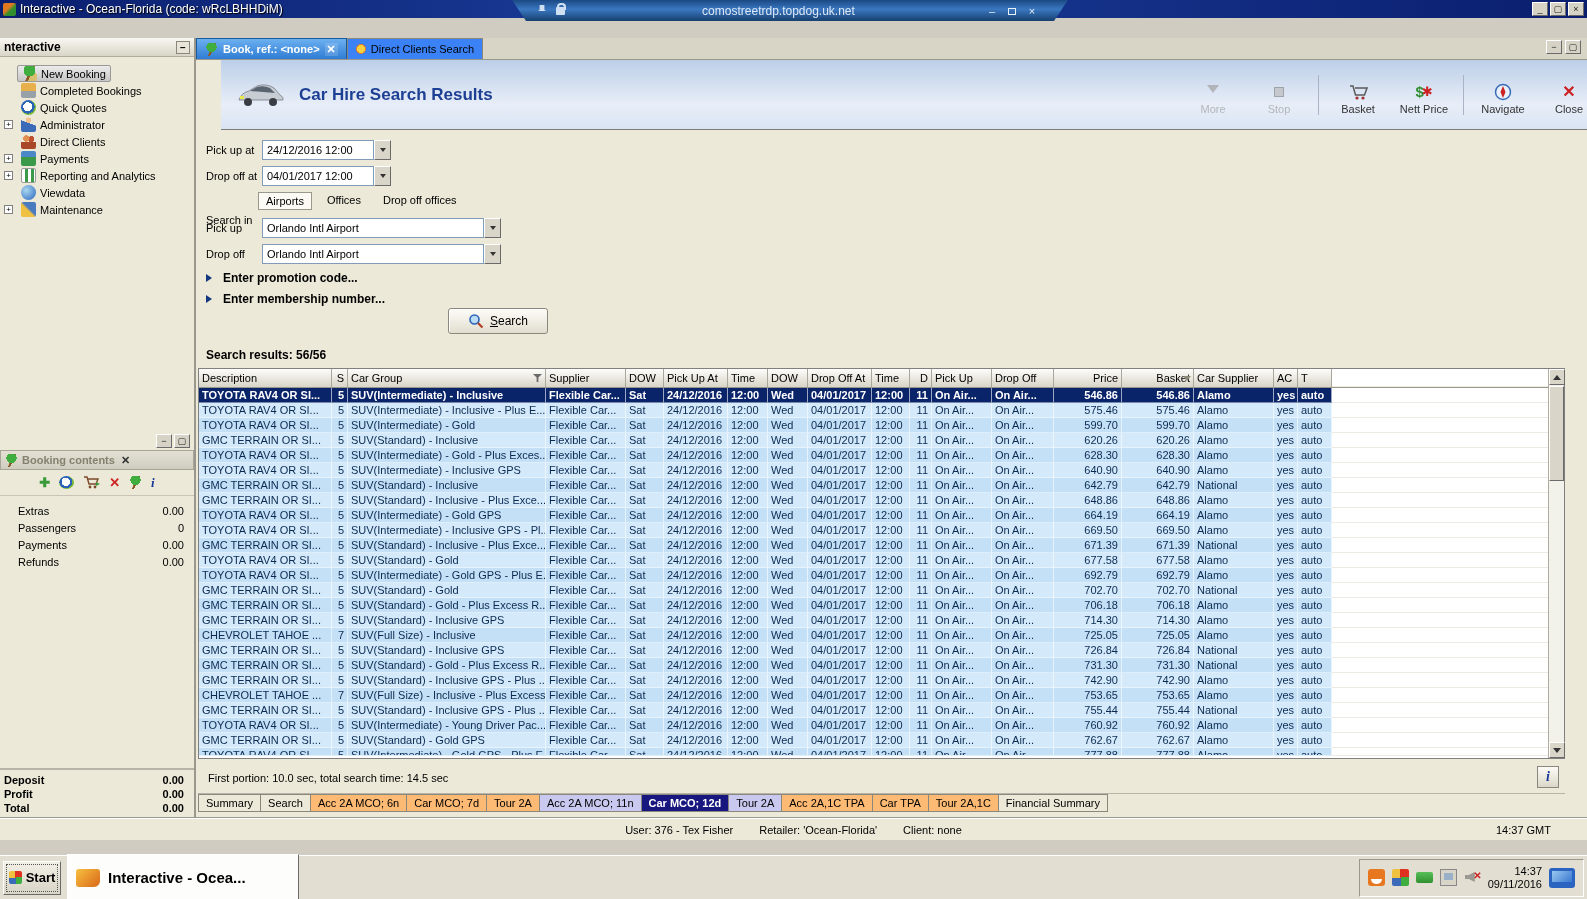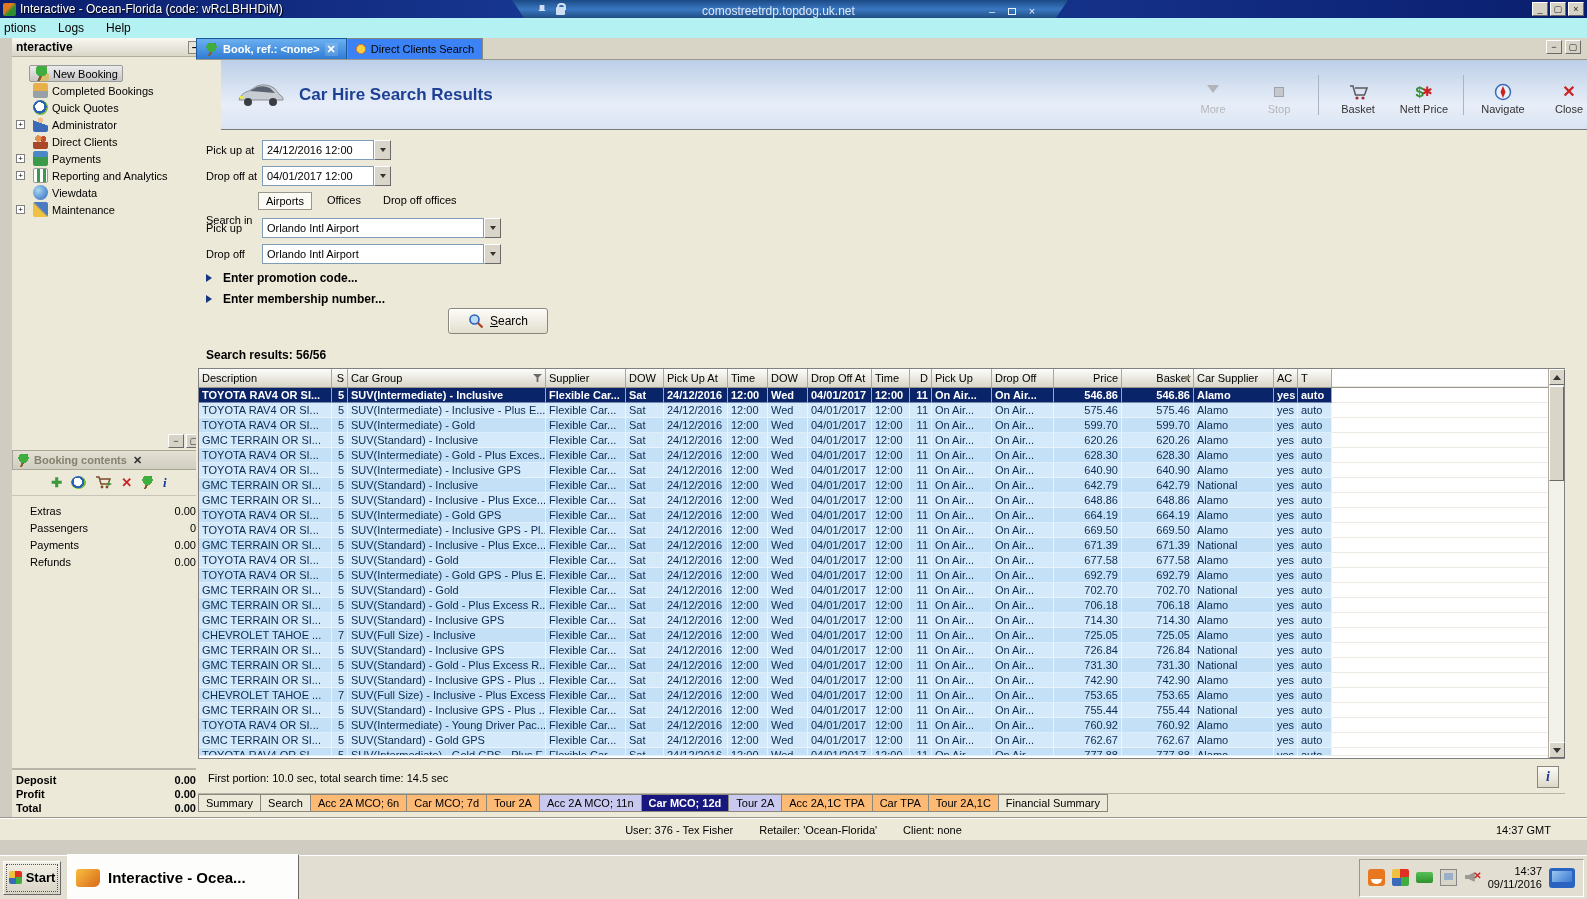--- a/index.html
+++ b/index.html
@@ -28,21 +28,21 @@
     border:2px solid #cfe0f2; border-bottom:none; border-radius:4px 4px 0 0; }
   .rdp-addr { flex:1; text-align:center; font-size:12px; }
   .rdp-btn { width:20px; text-align:center; color:#e8f0fa; font-size:11px; }
   .rst { display:inline-block; width:8px; height:7px; border:1px solid #e8f0fa; position:relative; }
 
   
   .menubar { position:absolute; left:0; top:18px; width:100%; height:20px; background:#b4f1f2;
     display:flex; align-items:center; gap:22px; padding-left:4px; font-size:12px; }
 
   
-  .sidebar { position:absolute; left:12px; top:38px; width:196px; height:780px; background:#ece9d8; border-right:2px solid #9a988c; }
+  .sidebar { position:absolute; left:0; top:38px; width:196px; height:780px; background:#ece9d8; border-right:2px solid #9a988c; }
   .side-head { height:19px; background:linear-gradient(180deg,#f8f7f1,#d9d6c8); border-bottom:1px solid #b0ada0;
     display:flex; align-items:center; padding:0 4px; font-weight:bold; font-size:12px; }
   .collapse-btn { margin-left:auto; width:14px; height:13px; background:#e8e5d8; border:1px solid #8a887c;
     text-align:center; line-height:11px; font-size:10px; }
   .side-row { display:flex; align-items:center; height:17px; padding-left:4px; gap:4px; }
   .expandbox { width:9px; height:9px; border:1px solid #808080; background:#fff; font-size:8px; line-height:7px; text-align:center; color:#000; flex:0 0 9px; }
   .expandbox.none { visibility:hidden; }
   .side-row .lbl { white-space:nowrap; }
   .side-row.selected .lbl-wrap { background:linear-gradient(180deg,#ececec,#c6c6c6); border:1px solid #9a9a9a; border-radius:2px; padding:0 4px; }
   .lbl-wrap { display:flex; align-items:center; gap:4px; padding:0 4px; }
@@ -190,25 +190,20 @@
 
   <div class="rdpbar">
     <span class="pin-ico"></span>
     <span class="lock-ico"></span>
     <span class="rdp-addr">comostreetrdp.topdog.uk.net</span>
     <span class="rdp-btn">–</span>
     <span class="rdp-btn"><span class="rst"></span></span>
     <span class="rdp-btn">×</span>
   </div>
 
-  <div class="menubar">
-    <span>ptions</span>
-    <span>Logs</span>
-    <span>Help</span>
-  </div>
 
   <div class="sidebar">
     <div class="side-head">
       <span>nteractive</span>
       <span class="collapse-btn">−</span>
     </div>
     <div style="padding-top:8px;">
       <div class="side-row selected">
         <span class="expandbox none"></span>
           <span class="lbl-wrap">

